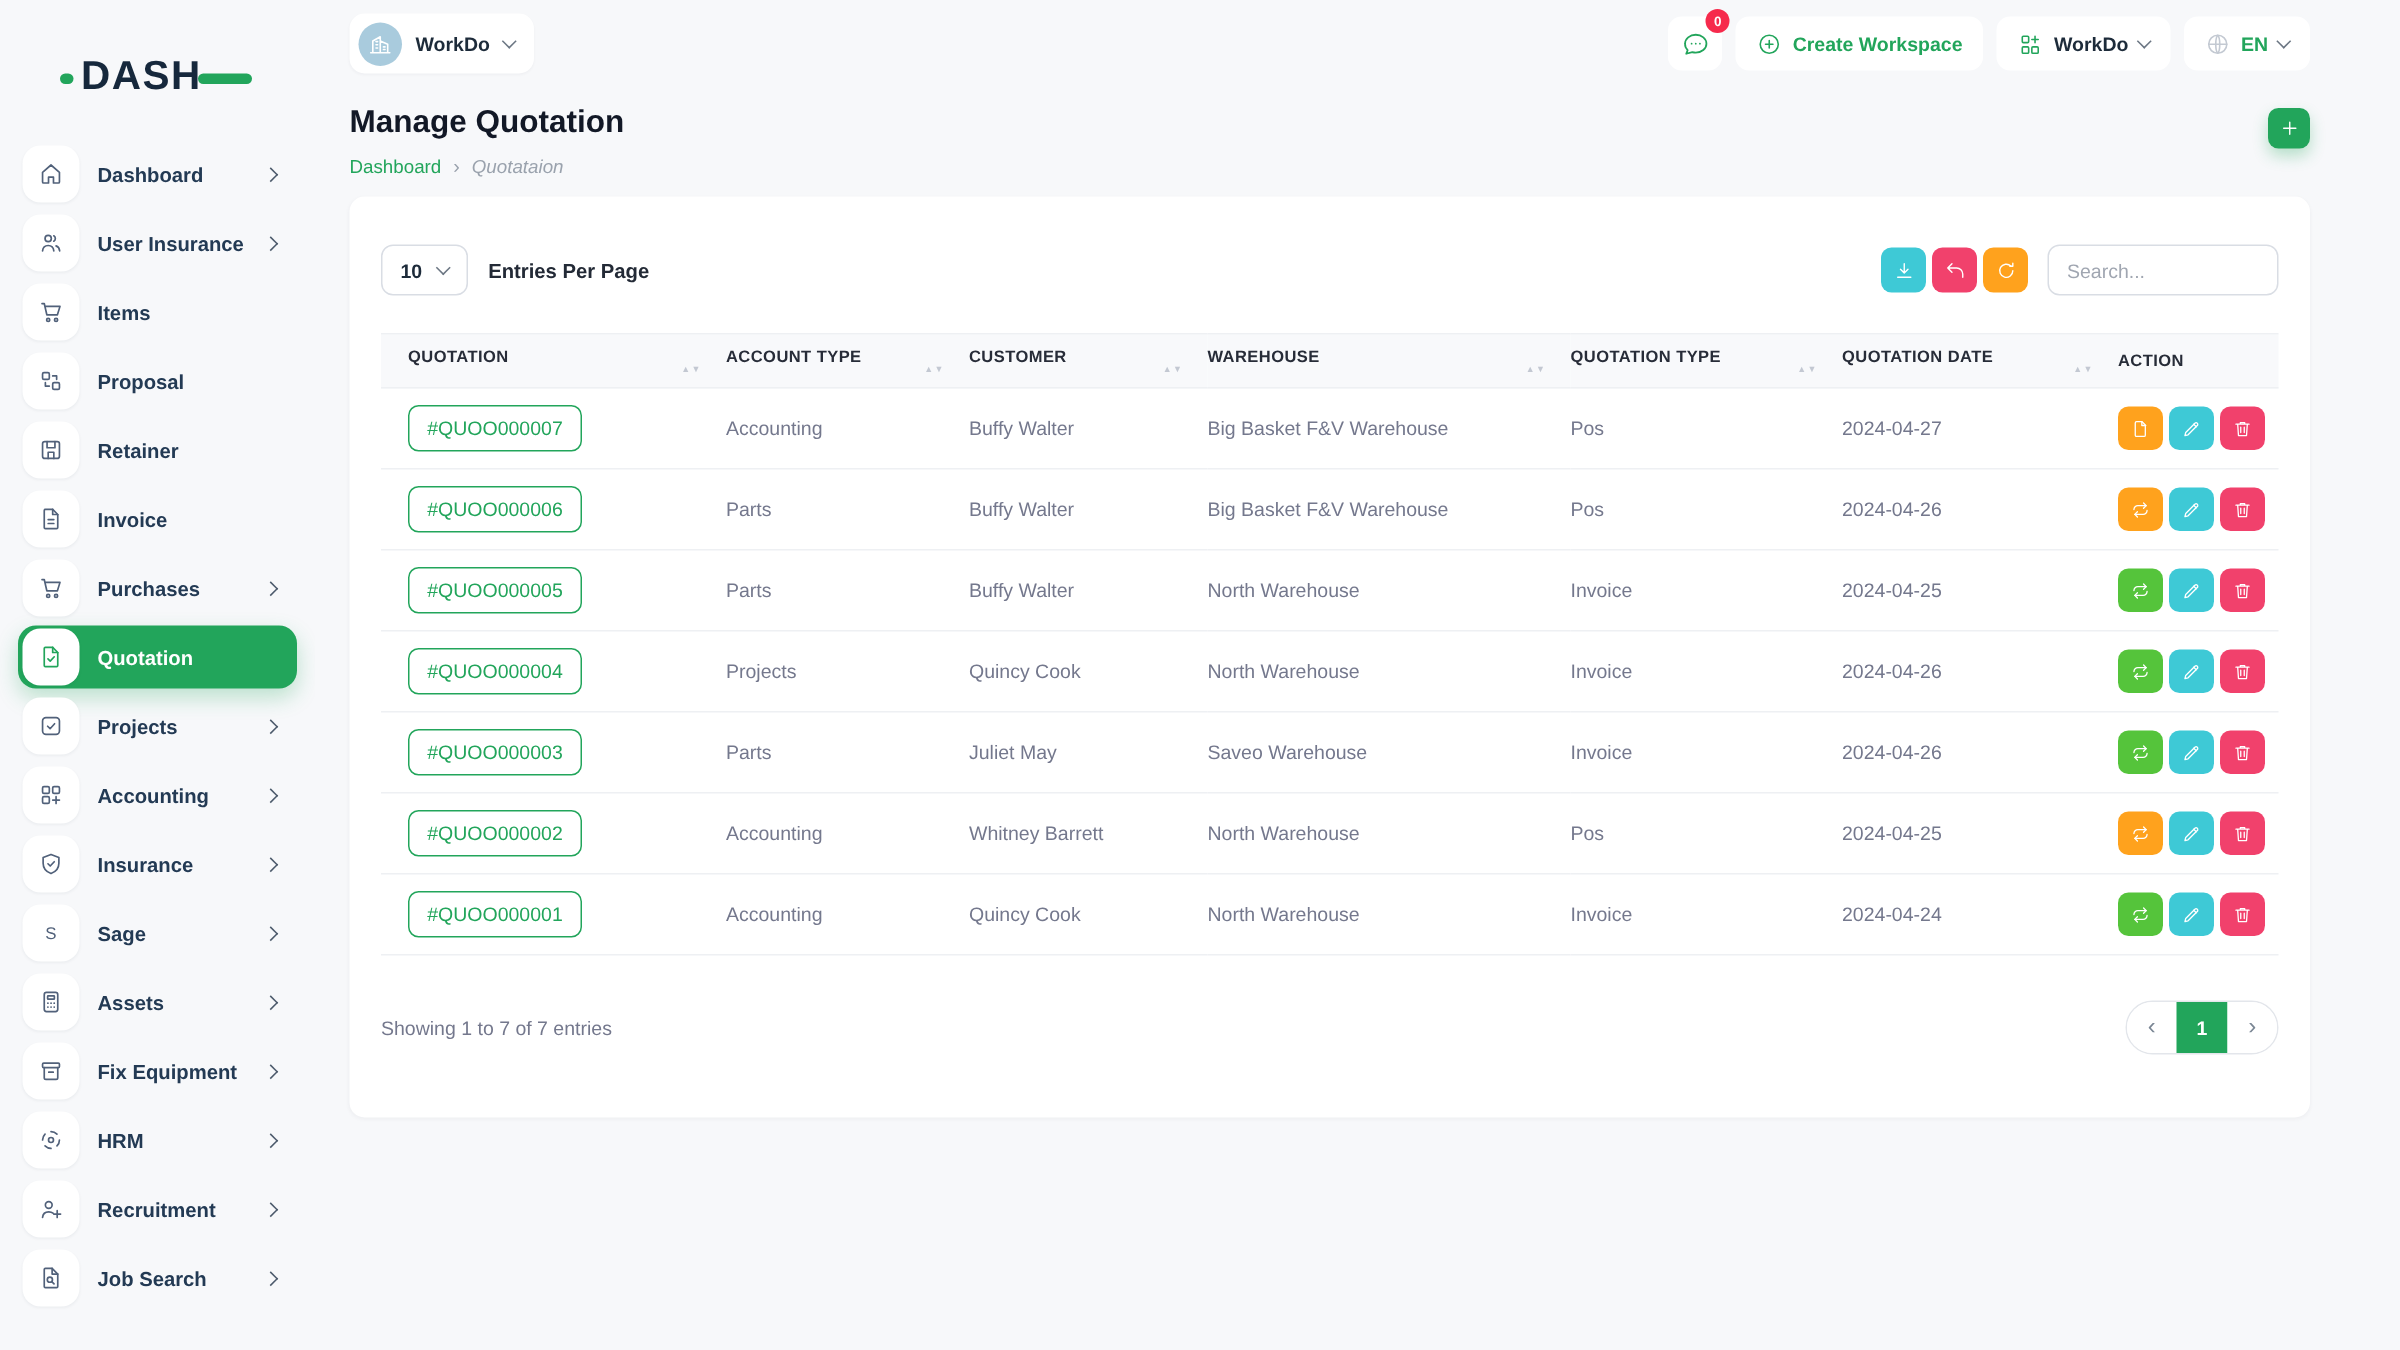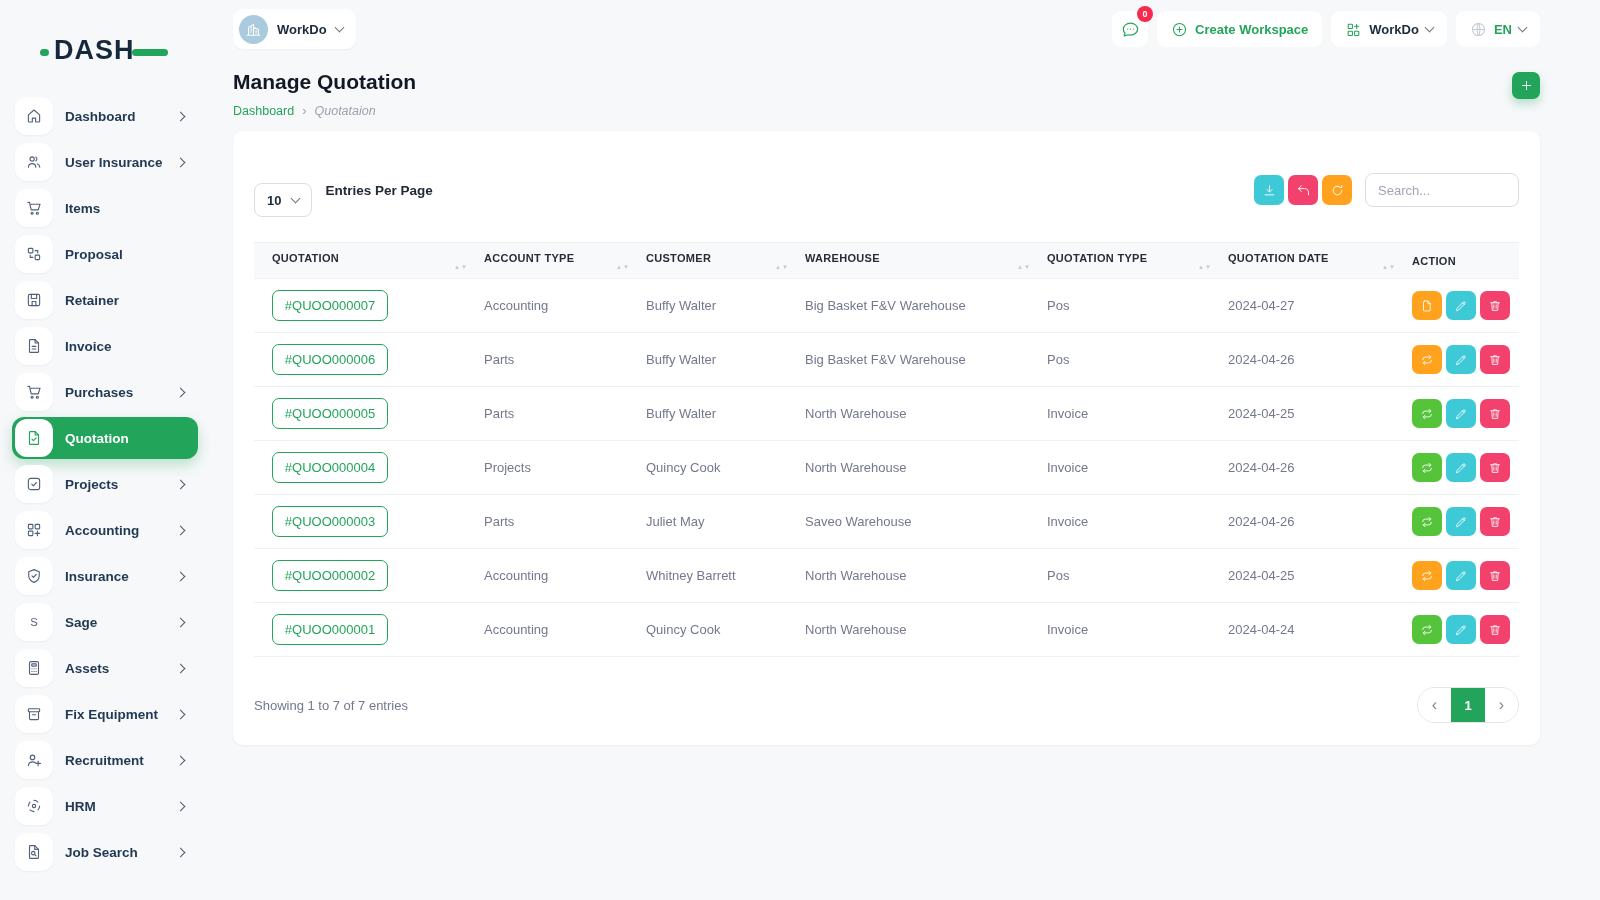--- a/index.html
+++ b/index.html
@@ -50,21 +50,21 @@
   .breadcrumb { margin-top:9px; font-size:12.5px; display:flex; align-items:center; gap:8px; }
   .crumb-home { color:var(--primary-green); cursor:pointer; }
   .crumb-sep { color:#9aa2ad; font-size:13px; }
   .crumb-current { color:#9aa2ad;font-style:italic; }
   .add-btn { width:28px; height:27px; border:none; border-radius:7px; background:var(--primary-green); color:#fff; display:flex; align-items:center; justify-content:center; cursor:pointer; margin-top:2px; box-shadow:0 5px 10px rgba(34,165,91,.3); }
 
   .card { background:#fff; border-radius:10px; margin-top:13px; height:614px; box-shadow:0 1px 3px rgba(30,40,60,.05); }
 
   .toolbar { display:flex; justify-content:space-between; align-items:center; padding:32px 21px 25px; }
   .toolbar-left { display:flex; align-items:center; }
-  .entries-select { display:flex; align-items:center; gap:11px; border:1px solid #d9dde4; border-radius:8px; height:34px; padding:0 12px; background:#fff; cursor:pointer;margin-top:20px; }
+  .entries-select { display:flex; align-items:center; gap:11px; border:1px solid #d9dde4; border-radius:8px; height:34px; padding:0 12px; background:#fff; cursor:pointer; }
   .entries-value { font-size:13px; font-weight:600; color:#1d2b3a; }
   .entries-label { margin-left:13px; font-size:13.5px; font-weight:600; color:#232a36; }
   .toolbar-right { display:flex; align-items:center; gap:4px; }
   .tbtn { width:30px; height:30px; border:none; border-radius:7px; color:#fff; display:flex; align-items:center; justify-content:center; cursor:pointer; }
   .tbtn.cyan { background:var(--action-cyan); }
   .tbtn.pink { background:var(--action-pink); }
   .tbtn.orange { background:var(--action-orange); }
   .search-input { margin-left:9px; width:154px; height:34px; border:1px solid #d9dde4; border-radius:8px; padding:0 12px; font-size:13px; color:#333; outline:none; background:#fff; font-family:inherit; }
   .search-input::placeholder { color:#a0a6b1; }
 
@@ -238,35 +238,35 @@
               <rect x="4.5" y="5" width="15" height="4" rx="1"></rect>
               <path d="M6 9v9a1.5 1.5 0 0 0 1.5 1.5h9A1.5 1.5 0 0 0 18 18V9M10 13h4"></path>
             </svg>
           </span>
           <span class="side-label">Fix Equipment</span>
           <span class="chev-r"></span>
         </div>
         <div class="side-item">
           <span class="side-icon">
             <svg width="18" height="18" viewBox="0 0 24 24" fill="none" stroke="currentColor" stroke-width="1.5" stroke-linecap="round" stroke-linejoin="round">
+              <circle cx="12" cy="12" r="2.2"></circle>
+              <path d="M12 4.5a7.5 7.5 0 0 1 5.3 2.2M19.5 12a7.5 7.5 0 0 1-2.2 5.3M12 19.5a7.5 7.5 0 0 1-5.3-2.2M4.5 12a7.5 7.5 0 0 1 2.2-5.3"></path>
+            </svg>
+          </span>
+          <span class="side-label">HRM</span>
+          <span class="chev-r"></span>
+        </div>
+        <div class="side-item">
+          <span class="side-icon">
+            <svg width="18" height="18" viewBox="0 0 24 24" fill="none" stroke="currentColor" stroke-width="1.5" stroke-linecap="round" stroke-linejoin="round">
               <circle cx="10" cy="8.5" r="3"></circle>
               <path d="M4.5 19.5c.3-3.2 2.4-5 5.5-5 1.5 0 2.8.4 3.8 1.2M17.5 13.5v6M14.5 16.5h6"></path>
             </svg>
           </span>
           <span class="side-label">Recruitment</span>
-          <span class="chev-r"></span>
-        </div>
-        <div class="side-item">
-          <span class="side-icon">
-            <svg width="18" height="18" viewBox="0 0 24 24" fill="none" stroke="currentColor" stroke-width="1.5" stroke-linecap="round" stroke-linejoin="round">
-              <circle cx="12" cy="12" r="2.2"></circle>
-              <path d="M12 4.5a7.5 7.5 0 0 1 5.3 2.2M19.5 12a7.5 7.5 0 0 1-2.2 5.3M12 19.5a7.5 7.5 0 0 1-5.3-2.2M4.5 12a7.5 7.5 0 0 1 2.2-5.3"></path>
-            </svg>
-          </span>
-          <span class="side-label">HRM</span>
           <span class="chev-r"></span>
         </div>
         <div class="side-item">
           <span class="side-icon">
             <svg width="18" height="18" viewBox="0 0 24 24" fill="none" stroke="currentColor" stroke-width="1.5" stroke-linecap="round" stroke-linejoin="round">
               <path d="M13 3.5H7a1 1 0 0 0-1 1v15a1 1 0 0 0 1 1h10a1 1 0 0 0 1-1V8.5z"></path>
               <path d="M13 3.5V8.5h5"></path>
               <circle cx="11" cy="13.5" r="2.3"></circle>
               <path d="M12.7 15.2l2 2"></path>
             </svg>

